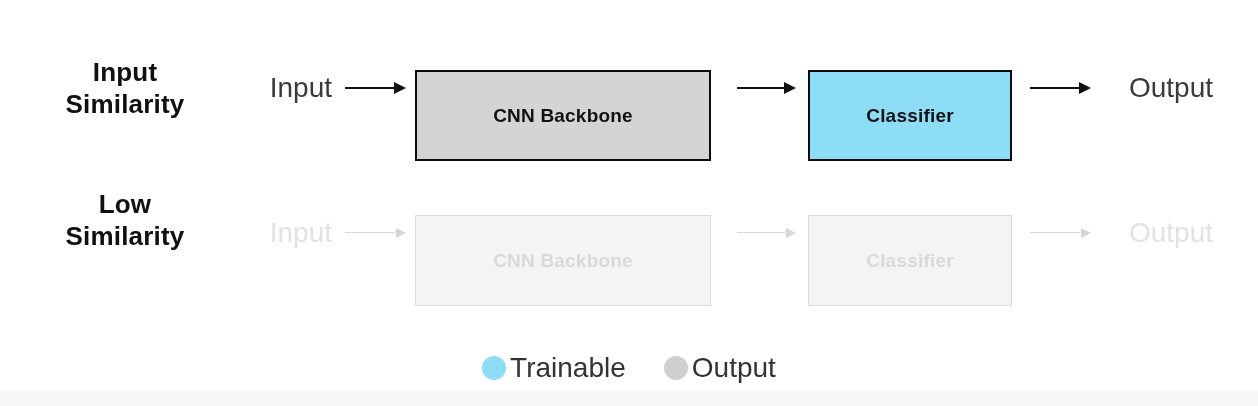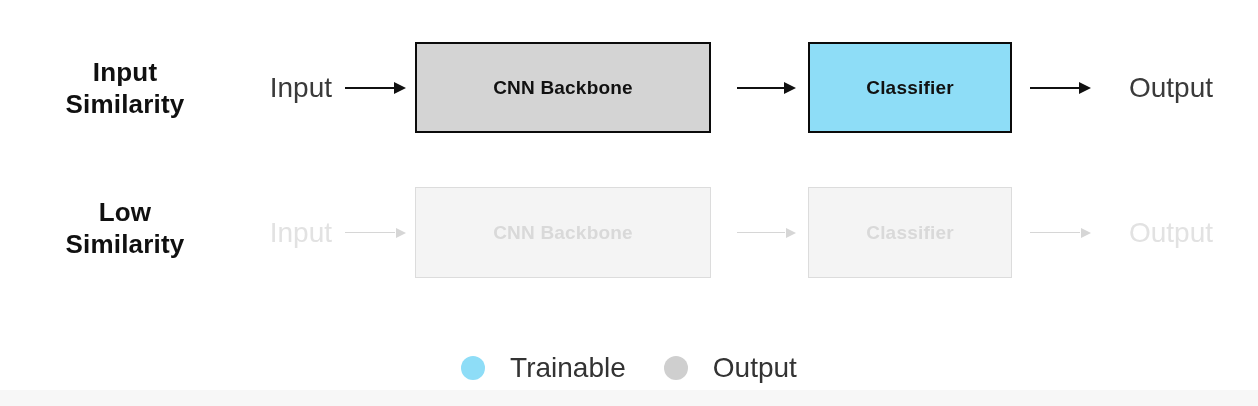--- a/index.html
+++ b/index.html
@@ -33,32 +33,33 @@
     border-top:6px solid transparent;
     border-bottom:6px solid transparent;
   }
   .arrow.faded{--c:#d6d6d6;height:1px;}
   .arrow.faded::after{border-left-width:10px;border-top-width:5px;border-bottom-width:5px;}
   
   .box{
     position:absolute;box-sizing:border-box;
     display:flex;align-items:center;justify-content:center;
     border:2px solid #0b0b0b;
+    margin-top:28px;
   }
   .box .box-label{
     font-size:19px;font-weight:600;color:#111111;letter-spacing:0.2px;
   }
   .box.faded{border:1px solid #dcdcdc;}
   .box.faded .box-label{color:#d9d9d9;}
   
   .legend{
     position:absolute;left:0;top:352px;width:100%;
     display:flex;justify-content:center;align-items:center;gap:38px;
   }
-  .legend-item{display:flex;align-items:center;gap:25px;}
+  .legend-item{display:flex;align-items:center;gap:4px;}
   .legend-dot{width:24px;height:24px;border-radius:50%;}
   .legend-label{font-size:28px;color:#333333;font-weight:400;}
   
   .footer-strip{
     position:absolute;left:0;top:390px;width:100%;height:16px;
     background:#f7f7f7;
   }
 </style>
 </head>
 <body>
@@ -81,21 +82,21 @@
   <div class="arrow" style="left:737px;top:87px;width:48px"></div>
 
   <div class="box" style="left: 808px; top: 42px; width: 204px; height: 91px; background-color: rgb(142, 221, 247);">
     <span class="box-label">Classifier</span>
   </div>
 
   <div class="arrow" style="left:1030px;top:87px;width:50px"></div>
 
   <div class="endpoint" style="left:1093px;top:71px">Output</div>
 
-  <div class="row-label" style="left:30px;top:196px">
+  <div class="row-label" style="left:30px;top:188px">
     <div>Low</div>
     <div>Similarity</div>
   </div>
 
   <div class="endpoint faded" style="left:212px;top:216px">Input</div>
 
   <div class="arrow faded" style="left:345px;top:232px;width:50px"></div>
 
   <div class="box faded" style="left: 415px; top: 187px; width: 296px; height: 91px; background-color: rgb(244, 244, 244);">
     <span class="box-label">CNN Backbone</span>

